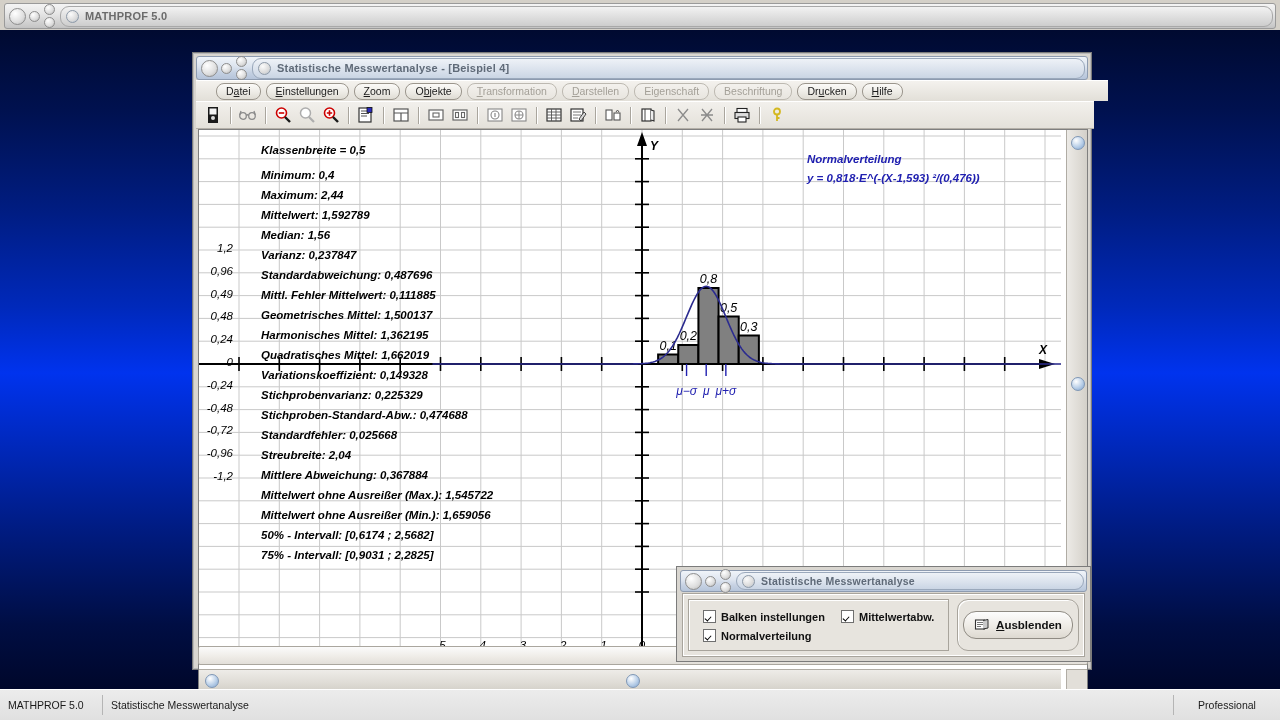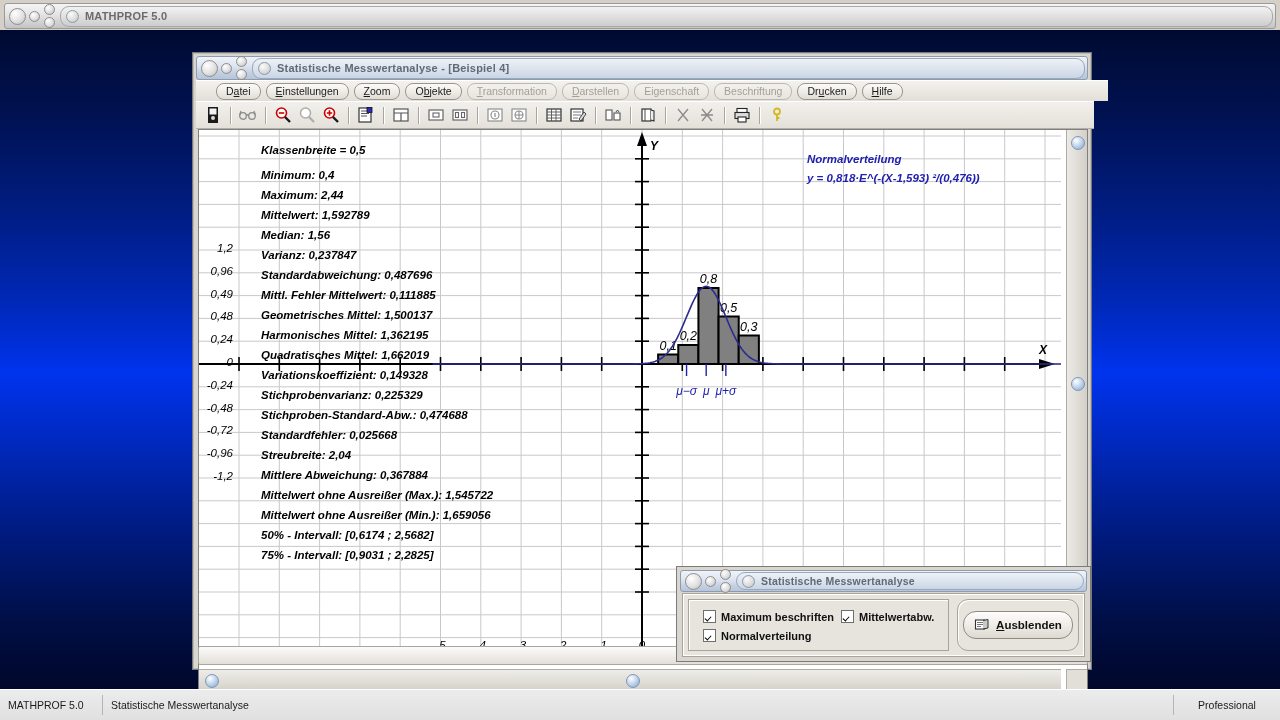--- a/index.html
+++ b/index.html
@@ -594,21 +594,21 @@
       <div class="title-plate">
         <div class="title-orb"></div>
         <span class="title-text">Statistische Messwertanalyse</span>
       </div>
     </div>
 
     <div class="dlg-body">
       <div class="grp grp-left">
         <div class="cb-row" style="left:14px;top:10px;">
           <span class="cbox"></span>
-          <span class="cb-label">Maximum beschriften</span>
+          <span class="cb-label">Balken instellungen</span>
         </div>
         <div class="cb-row" style="left:152px;top:10px;">
           <span class="cbox"></span>
           <span class="cb-label">Mittelwertabw.</span>
         </div>
         <div class="cb-row" style="left:14px;top:29px;">
           <span class="cbox"></span>
           <span class="cb-label">Normalverteilung</span>
         </div>
       </div>

